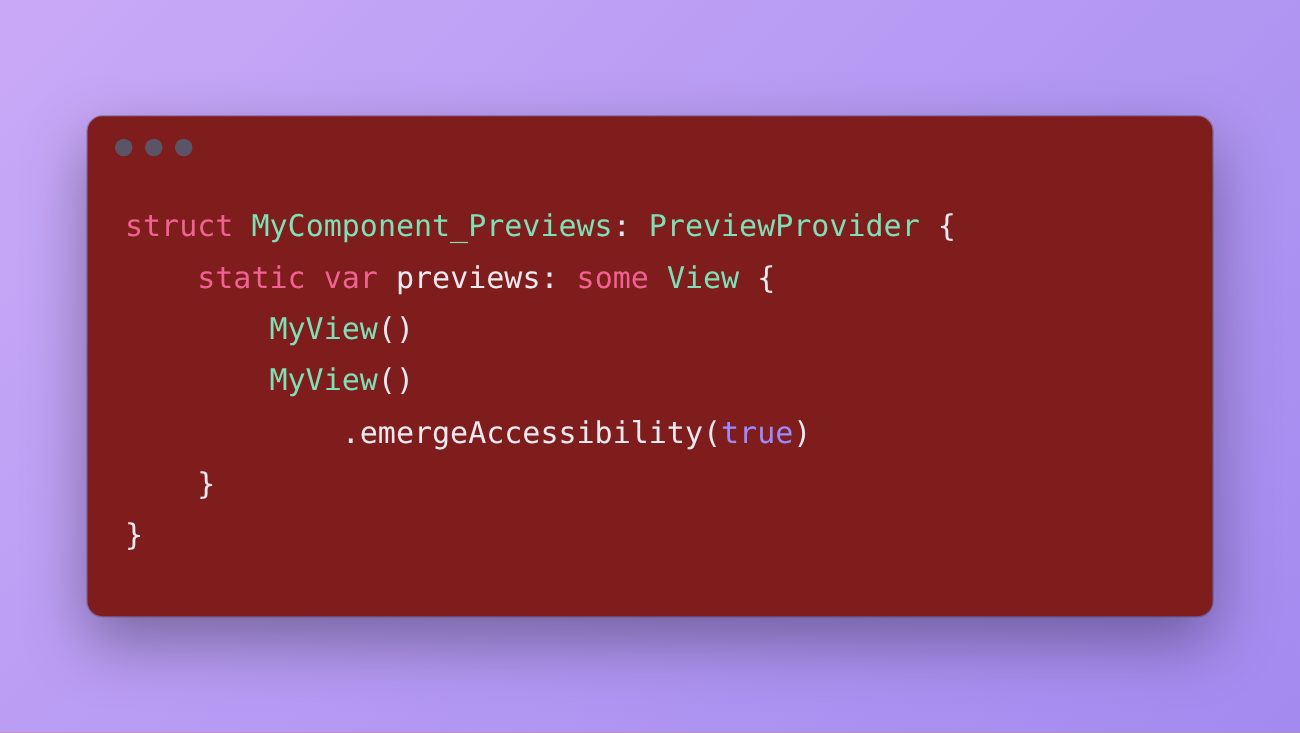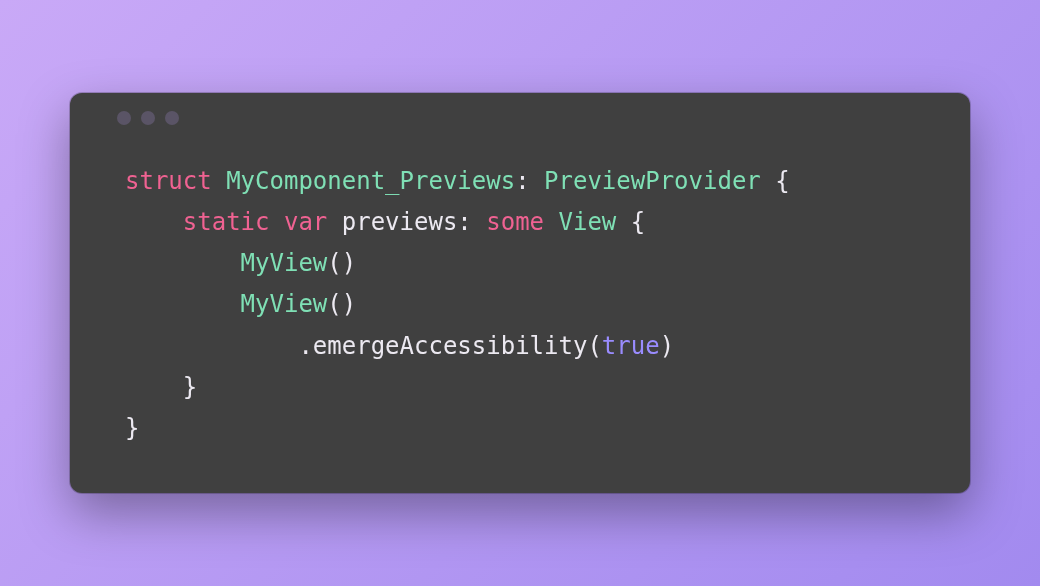--- a/index.html
+++ b/index.html
@@ -7,26 +7,25 @@
       width: 1040px;
       height: 586px;
       background: linear-gradient(135deg, #c9a9f7 0%, #a28aef 100%);
       display: flex;
       align-items: center;
       justify-content: center;
       font-family: ui-monospace, 'SF Mono', Menlo, Monaco, Consolas, monospace;
     }
     .window {
       width: 900px;
-      background: #404040;
+      background: #7f1d1d;
       border-radius: 12px;
       box-shadow: 0 20px 50px rgba(0,0,0,0.35), 0 0 0 1px rgba(0,0,0,0.2);
       overflow: hidden;
       position: relative;
-      padding-left: 25px;
     }
     .titlebar {
       display: flex;
       align-items: center;
       padding: 18px 22px 0 22px;
       gap: 10px;
     }
     .dot {
       width: 14px;
       height: 14px;

